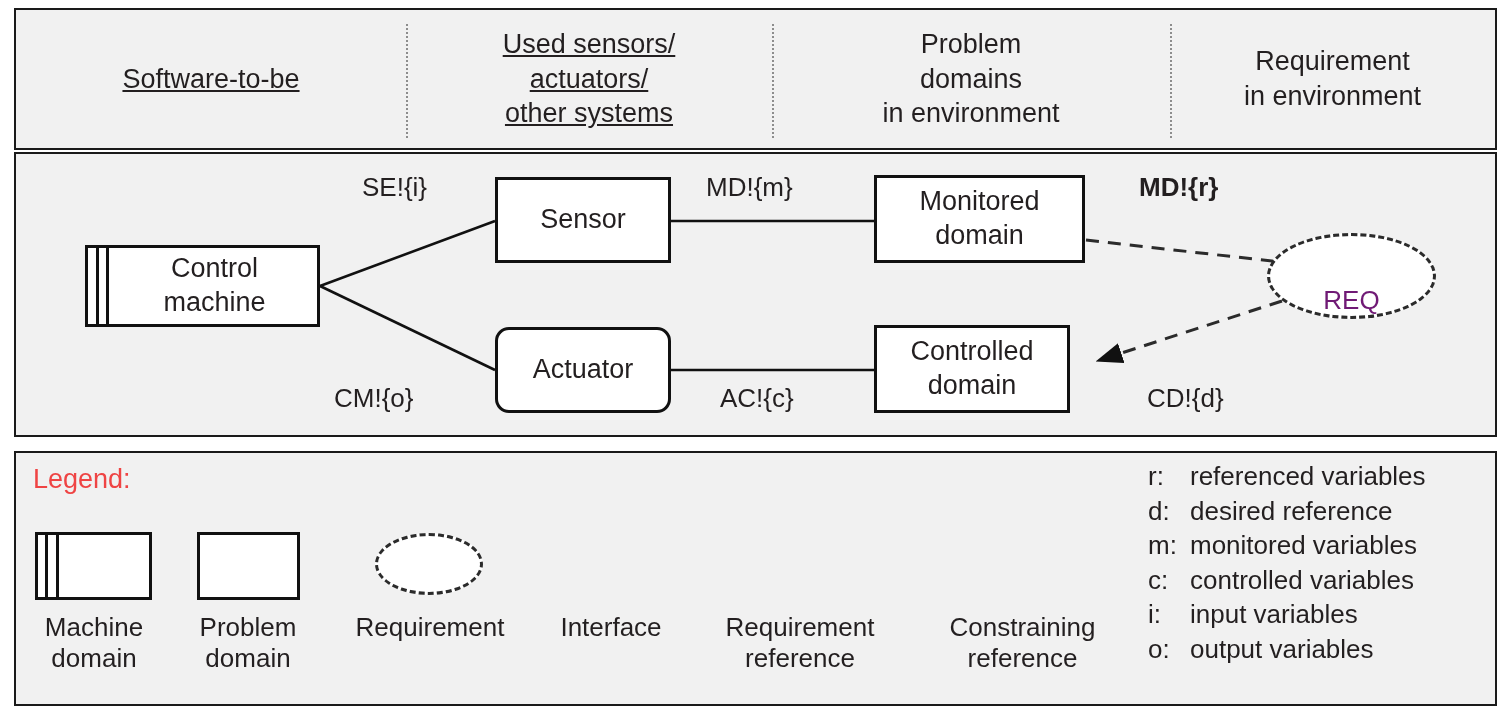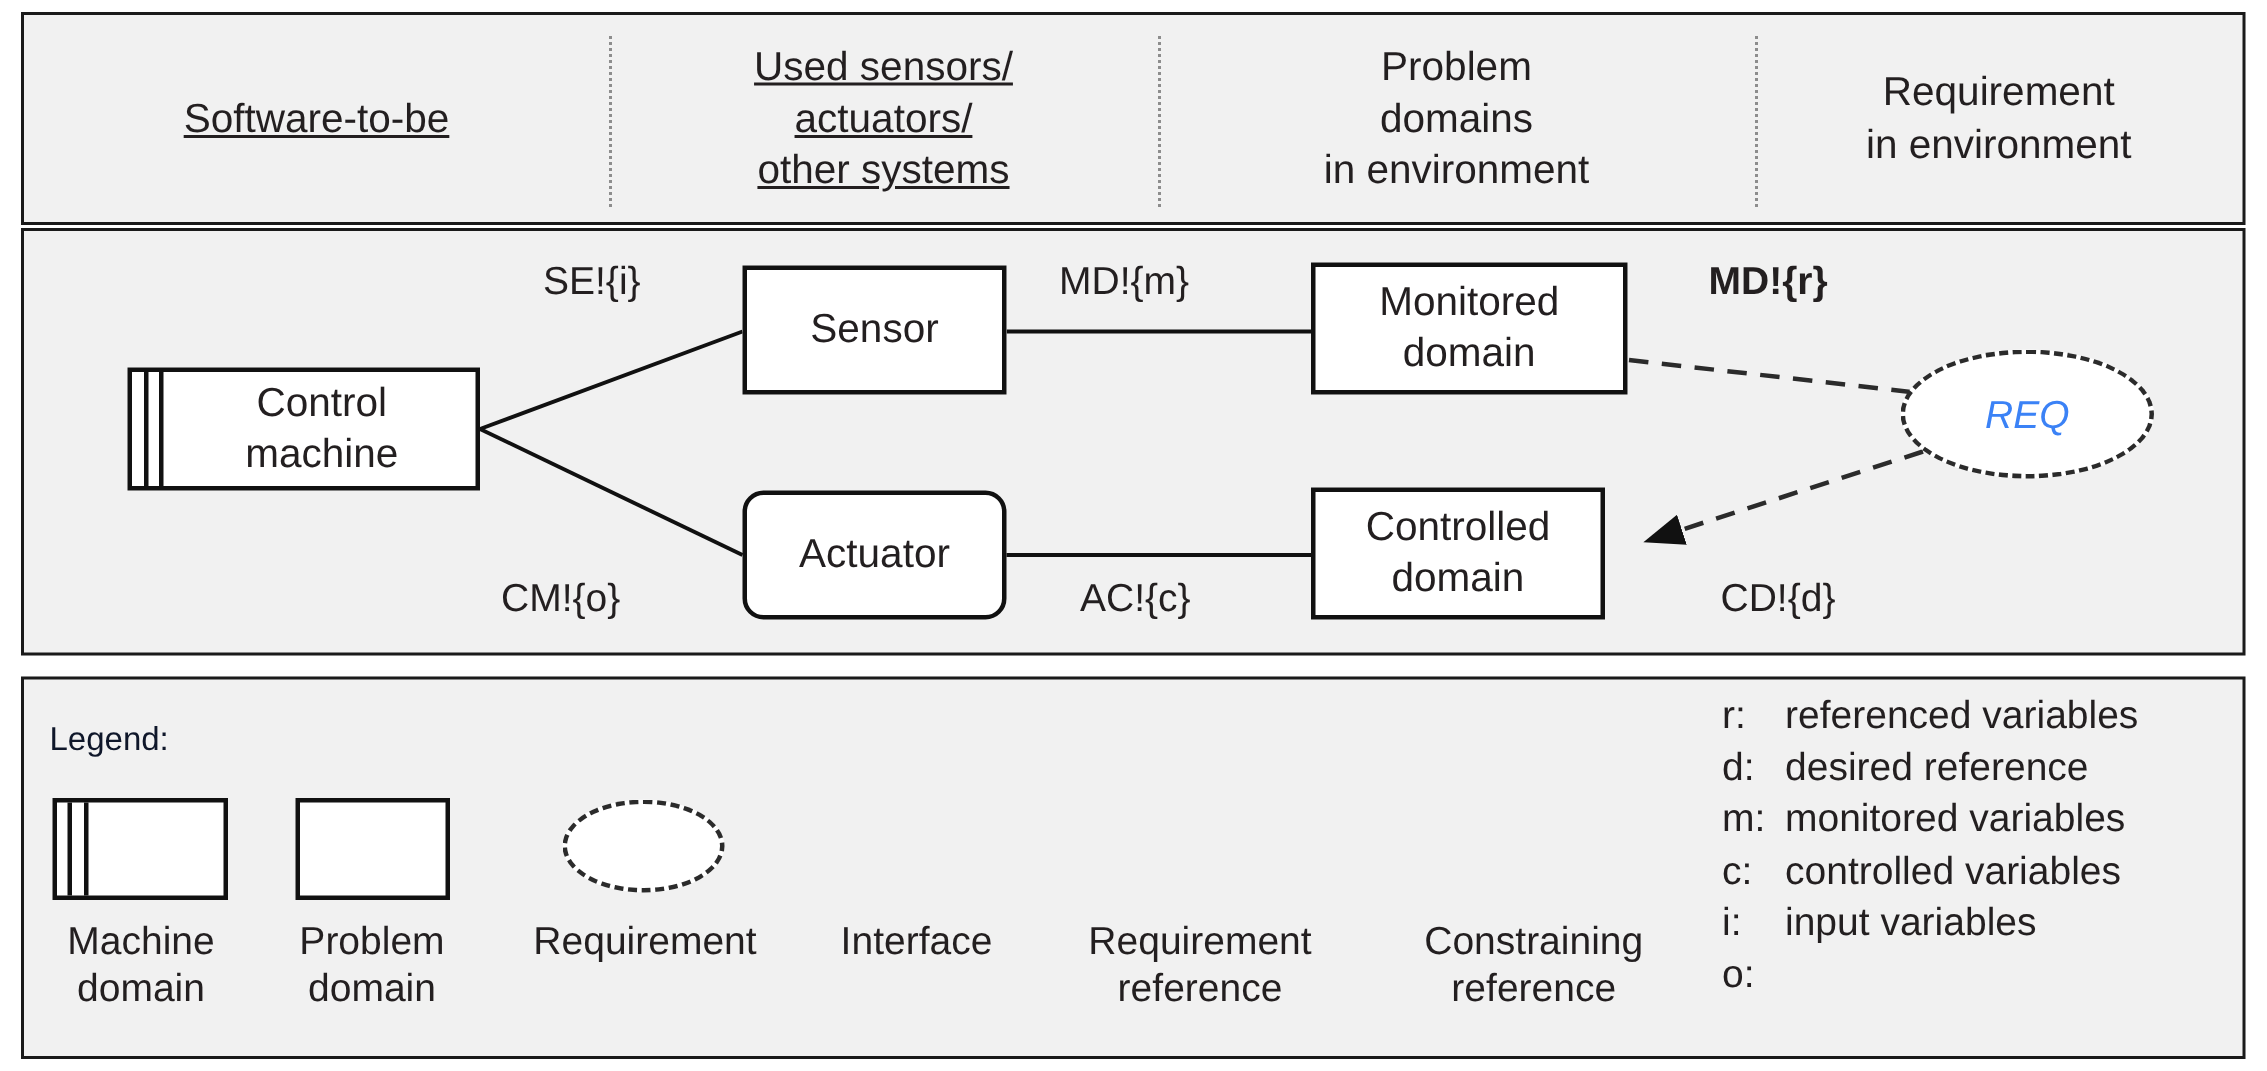--- a/index.html
+++ b/index.html
@@ -110,25 +110,24 @@
     position: absolute;
     left: 1267px;
     top: 233px;
     width: 169px;
     height: 86px;
     border: 3px dashed #2b2b2b;
     border-radius: 50%;
     background: #ffffff;
     box-sizing: border-box;
     display: flex;
-    align-items: center;
+    align-items: flex-end;
     justify-content: center;
-    color: #3b82f6;
+    color: #701a75;
     font-size: 26px;
-    font-style: italic;
   }
 
   
   .edge-label {
     position: absolute;
     color: #231f20;
     font-size: 26px;
     white-space: nowrap;
     text-align: center;
   }
@@ -136,23 +135,23 @@
   #lbl-cm { left: 334px;  top: 383px; }
   #lbl-md-m { left: 706px; top: 172px; }
   #lbl-ac-c { left: 720px; top: 383px; }
   #lbl-md-r { left: 1139px; top: 172px; font-weight: bold; }
   #lbl-cd-d { left: 1147px; top: 383px; }
 
   
   #legend-title {
     position: absolute;
     left: 33px;
-    top: 480px;
-    color: #0f172a;
-    font-size: 22px;
+    top: 464px;
+    color: #ef4444;
+    font-size: 27px;
   }
   .legend-sym {
     position: absolute;
   }
   .legend-cap {
     position: absolute;
     text-align: center;
     color: #231f20;
     font-size: 26px;
     line-height: 1.2;
@@ -326,16 +325,17 @@
     <div class="var-row">
       <span class="var-key">c:</span>
       <span class="var-desc">controlled variables</span>
     </div>
     <div class="var-row">
       <span class="var-key">i:</span>
       <span class="var-desc">input variables</span>
     </div>
     <div class="var-row">
       <span class="var-key">o:</span>
+      <span class="var-desc">output variables</span>
     </div>
   </div>
 
 </div>
 
 </body></html>

